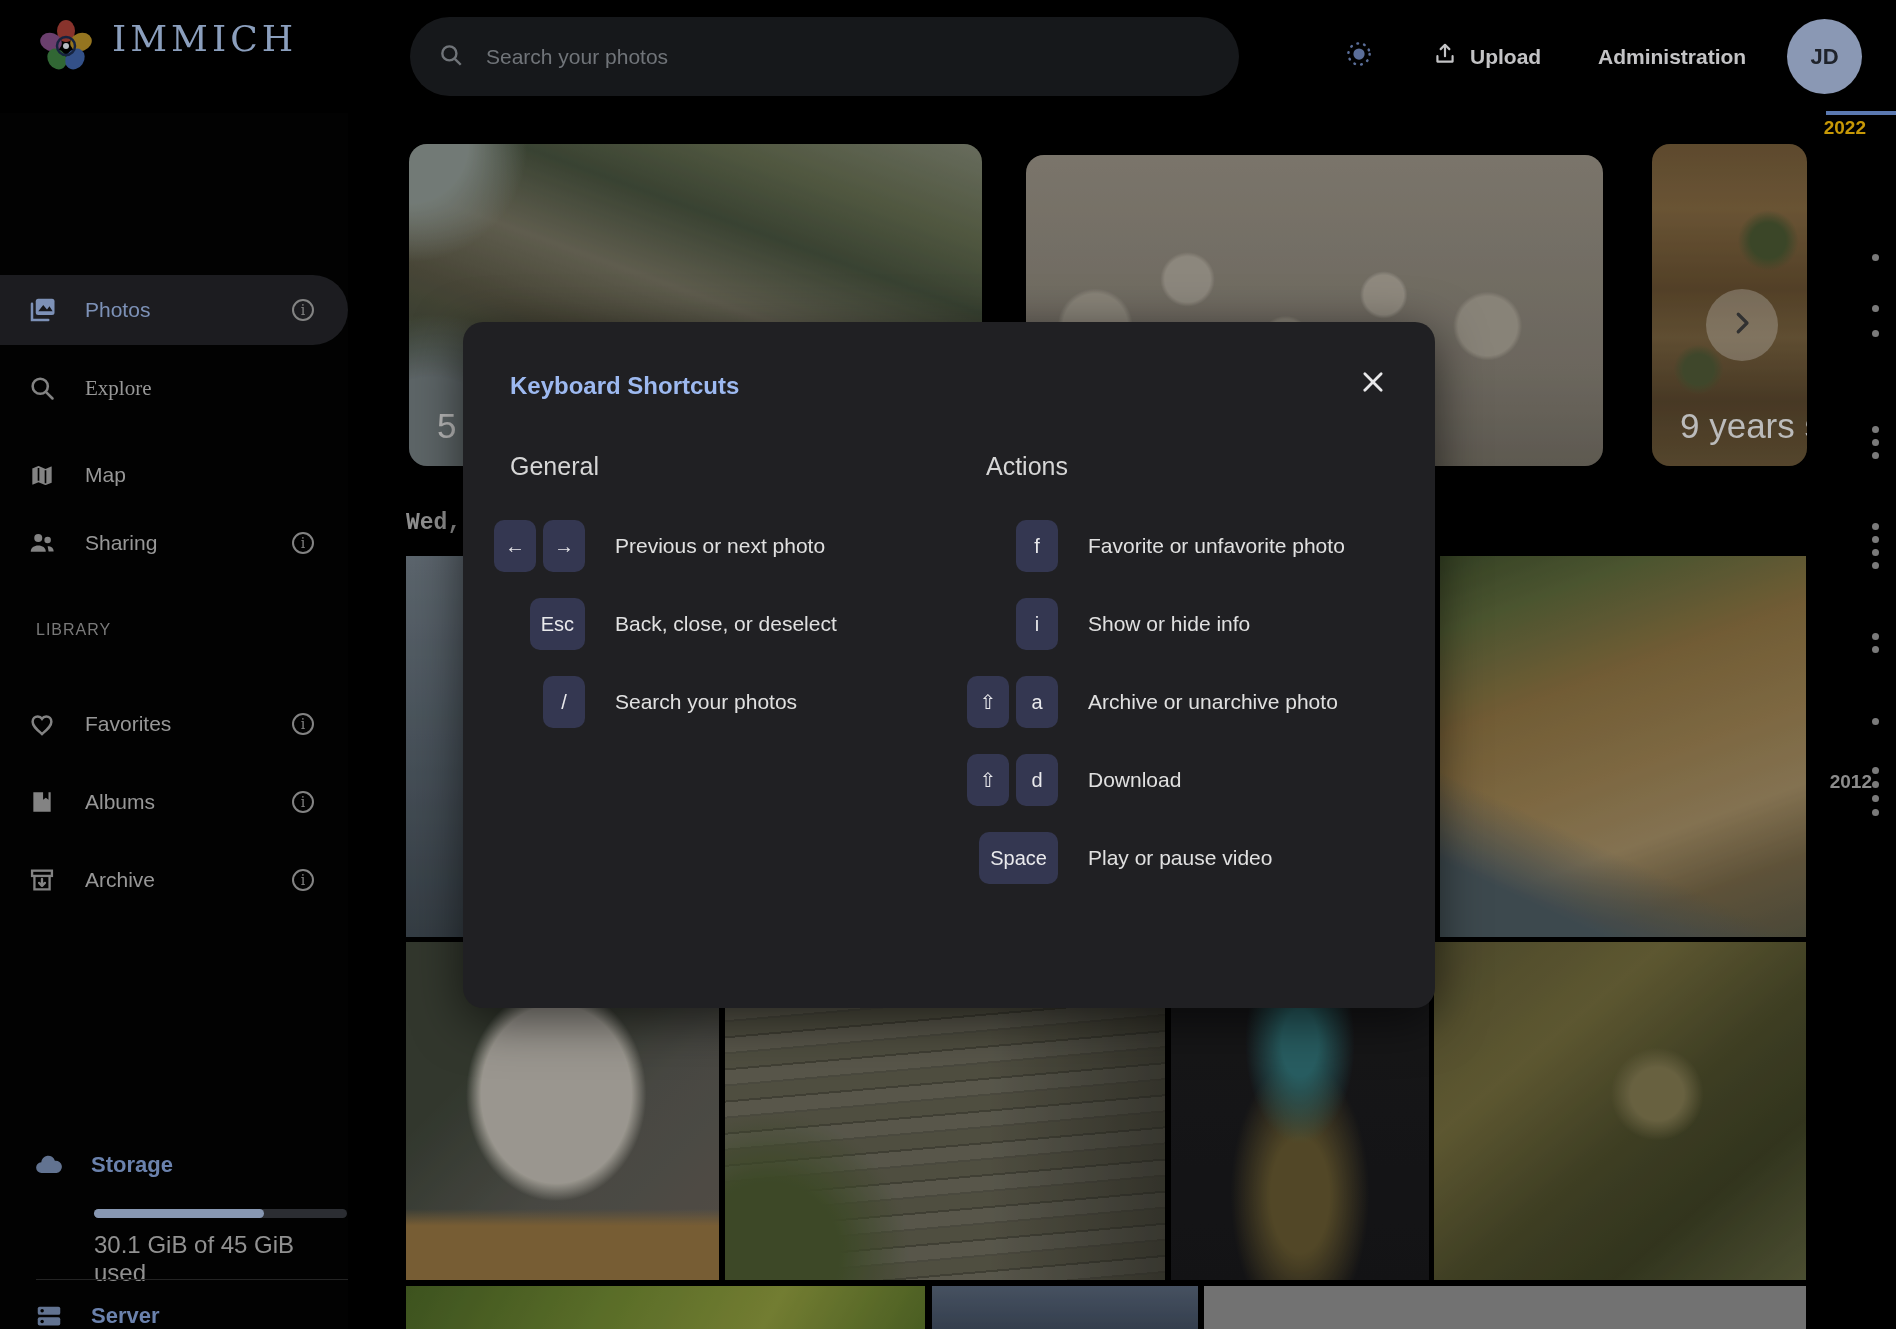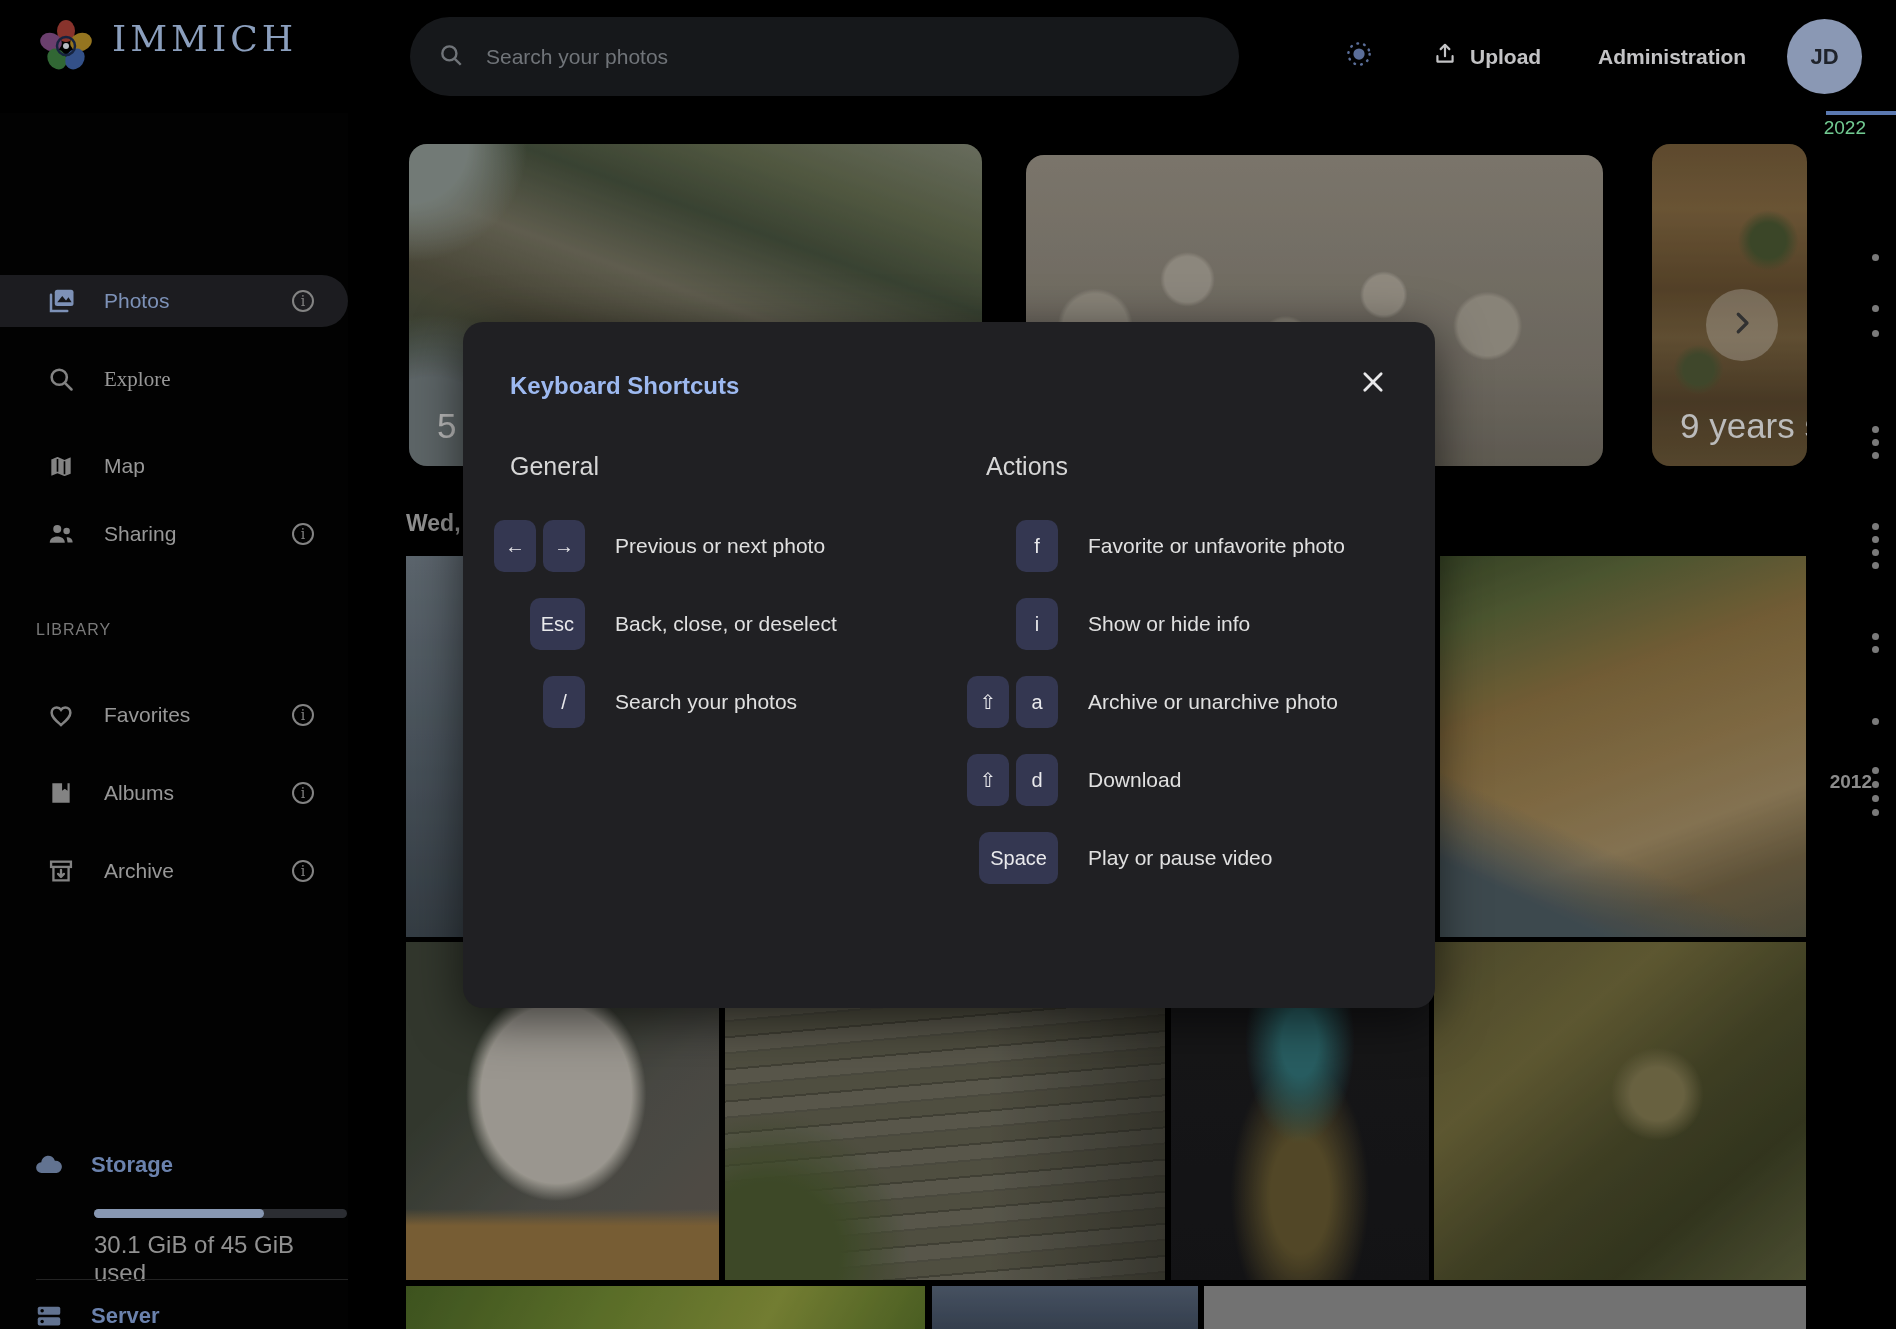--- a/index.html
+++ b/index.html
@@ -16,42 +16,42 @@
   .search-input { background:transparent; border:none; outline:none; color:#cfd2d6; font-size:21px; margin-left:22px; width:600px; font-family:"Liberation Sans", sans-serif; }
   .search-input::placeholder { color:#84898f; }
   .nav-right-item { position:absolute; top:0; height:113px; display:flex; align-items:center; color:#e6e6e8; font-size:21px; font-weight:700; cursor:pointer; }
   .theme-toggle { left:1344px; }
   .upload-btn { left:1432px; gap:12px; }
   .admin-link { left:1598px; }
   .avatar { position:absolute; left:1787px; top:19px; width:75px; height:75px; border-radius:50%; background:#a3b3d4; color:#252a33; font-size:22px; font-weight:700; display:flex; align-items:center; justify-content:center; cursor:pointer; }
 
   
   .sidebar { position:absolute; left:0; top:113px; width:348px; height:1216px; background:#030303; z-index:2; }
-  .side-item { position:absolute; left:0; width:348px; height:52px; display:flex; align-items:center; padding-left:46px; color:#b2b2b2; font-size:21px; font-weight:500; cursor:pointer;text-align:right; }
+  .side-item { position:absolute; left:0; width:348px; height:70px; display:flex; align-items:center; padding-left:27px; color:#b2b2b2; font-size:21px; font-weight:500; cursor:pointer;text-align:right; }
   .side-item .s-ico { width:30px; height:30px; margin-right:28px; display:flex; align-items:center; justify-content:center; }
   .side-item.active { background:#212226; border-radius:0 35px 35px 0; color:#93abd8; }
   .info-dot { position:absolute; right:34px; width:22px; height:22px; border:2px solid #9a9a9a; border-radius:50%; color:#9a9a9a; font-size:14px; display:flex; align-items:center; justify-content:center; font-family:"DejaVu Serif", serif; }
   .lib-header { position:absolute; left:36px; top:508px; color:#8f8f8f; font-size:16px; letter-spacing:1px; }
   .storage-block { position:absolute; left:0; top:1036px; width:348px; }
   .blk-row { display:flex; align-items:center; padding-left:33px; color:#7e99cc; font-size:22px; font-weight:600; }
   .blk-row .s-ico { width:32px; height:32px; margin-right:26px; display:flex; align-items:center; justify-content:center; }
   .progress-track { position:absolute; left:94px; top:60px; width:253px; height:9px; background:#33363b; border-radius:5px; }
   .progress-fill { height:9px; background:#9fb2d2; border-radius:5px; }
   .usage-text { position:absolute; left:94px; top:82px; color:#ababab; font-size:24px; }
   .side-divider { position:absolute; left:36px; top:1166px; width:312px; height:1px; background:#2a2a2a; }
   .server-block { position:absolute; left:0; top:1173px; width:348px; }
 
   
   .photo-layer { position:absolute; inset:0; z-index:1; }
   .tile { position:absolute; overflow:hidden; cursor:pointer; }
   .tile::after { content:""; position:absolute; inset:0; background:rgba(0,0,0,0.20); z-index:1; }
   .rounded { border-radius:18px; }
   .mem-title { position:absolute; left:28px; bottom:20px; z-index:2; color:#dcdcdc; font-size:35px; font-weight:500; white-space:nowrap; }
   .mem-next { position:absolute; left:54px; top:145px; width:72px; height:72px; border-radius:50%; background:rgba(255,255,255,0.28); z-index:2; display:flex; align-items:center; justify-content:center; cursor:pointer; }
-  .date-header { position:absolute; left:406px; top:510px; color:#a8a8a8; font-size:23px; font-weight:600; z-index:1; }
+  .date-header { position:absolute; left:406px; top:510px; color:#a8a8a8; font-size:23px; font-weight:600; z-index:1;font-family:Liberation Mono, monospace; }
 
   .ph-rock { background:
     radial-gradient(circle at 0% 0%, #a9b5ae 0 9%, rgba(0,0,0,0) 18%),
     radial-gradient(circle at 4% 96%, #8a9598 0 12%, rgba(0,0,0,0) 22%),
     linear-gradient(200deg,#9aa08a 0%,#77815f 18%,#55624a 32%,#8d8a74 48%,#6b6852 62%,#4e5a44 78%,#3a4636 100%); }
   .ph-relief { background:
     radial-gradient(circle at 12% 55%, #c9c2b2 0 6%, rgba(0,0,0,0) 7%),
     radial-gradient(circle at 28% 40%, #cfc7b8 0 5%, rgba(0,0,0,0) 6%),
     radial-gradient(circle at 45% 60%, #c4bcac 0 6%, rgba(0,0,0,0) 7%),
     radial-gradient(circle at 62% 45%, #d2cabb 0 5%, rgba(0,0,0,0) 6%),
@@ -80,21 +80,21 @@
   .ph-lizard { background:
     radial-gradient(circle at 60% 45%, #9a9060 0 9%, rgba(0,0,0,0) 16%),
     linear-gradient(140deg,#6f6a3f,#8a8149 30%,#5c5c34 55%,#4a4e2c 75%,#70744a); }
   .ph-grass { background:linear-gradient(120deg,#5a7a2e,#86a23c 40%,#a9b84a 70%,#6d8a33); }
   .ph-sky { background:linear-gradient(180deg,#68788f,#4e5d73); }
   .ph-gray { background:#a8a8a8; }
 
   
   .scrubber { position:absolute; right:0; top:108px; width:90px; height:1221px; z-index:2; cursor:grab; }
   .scrub-line { position:absolute; right:0; top:3px; width:70px; height:4px; background:#6c8fd0; }
-  .scrub-year-top { position:absolute; right:30px; top:9px; color:#86efac; font-size:19px; font-weight:400; }
+  .scrub-year-top { position:absolute; right:30px; top:9px; color:#eab308; font-size:19px; font-weight:700; }
   .scrub-year-mid { position:absolute; right:24px; top:663px; color:#a5a5a5; font-size:19px; font-weight:700; }
   .scrub-dot { position:absolute; right:17px; width:7px; height:7px; border-radius:50%; background:#909090; }
 
   
   .overlay { position:absolute; inset:0; background:rgba(0,0,0,0.15); z-index:5; }
   .modal { position:absolute; left:463px; top:322px; width:972px; height:686px; background:#202023; border-radius:20px; z-index:10; box-shadow:0 12px 50px rgba(0,0,0,0.6); }
   .modal-title { position:absolute; left:47px; top:50px; color:#9db9f0; font-size:24px; font-weight:600; }
   .modal-close { position:absolute; right:42px; top:42px; width:40px; height:40px; display:flex; align-items:center; justify-content:center; cursor:pointer; }
   .sc-col { position:absolute; top:130px; }
   .sc-col.general { left:34px; width:430px; }

